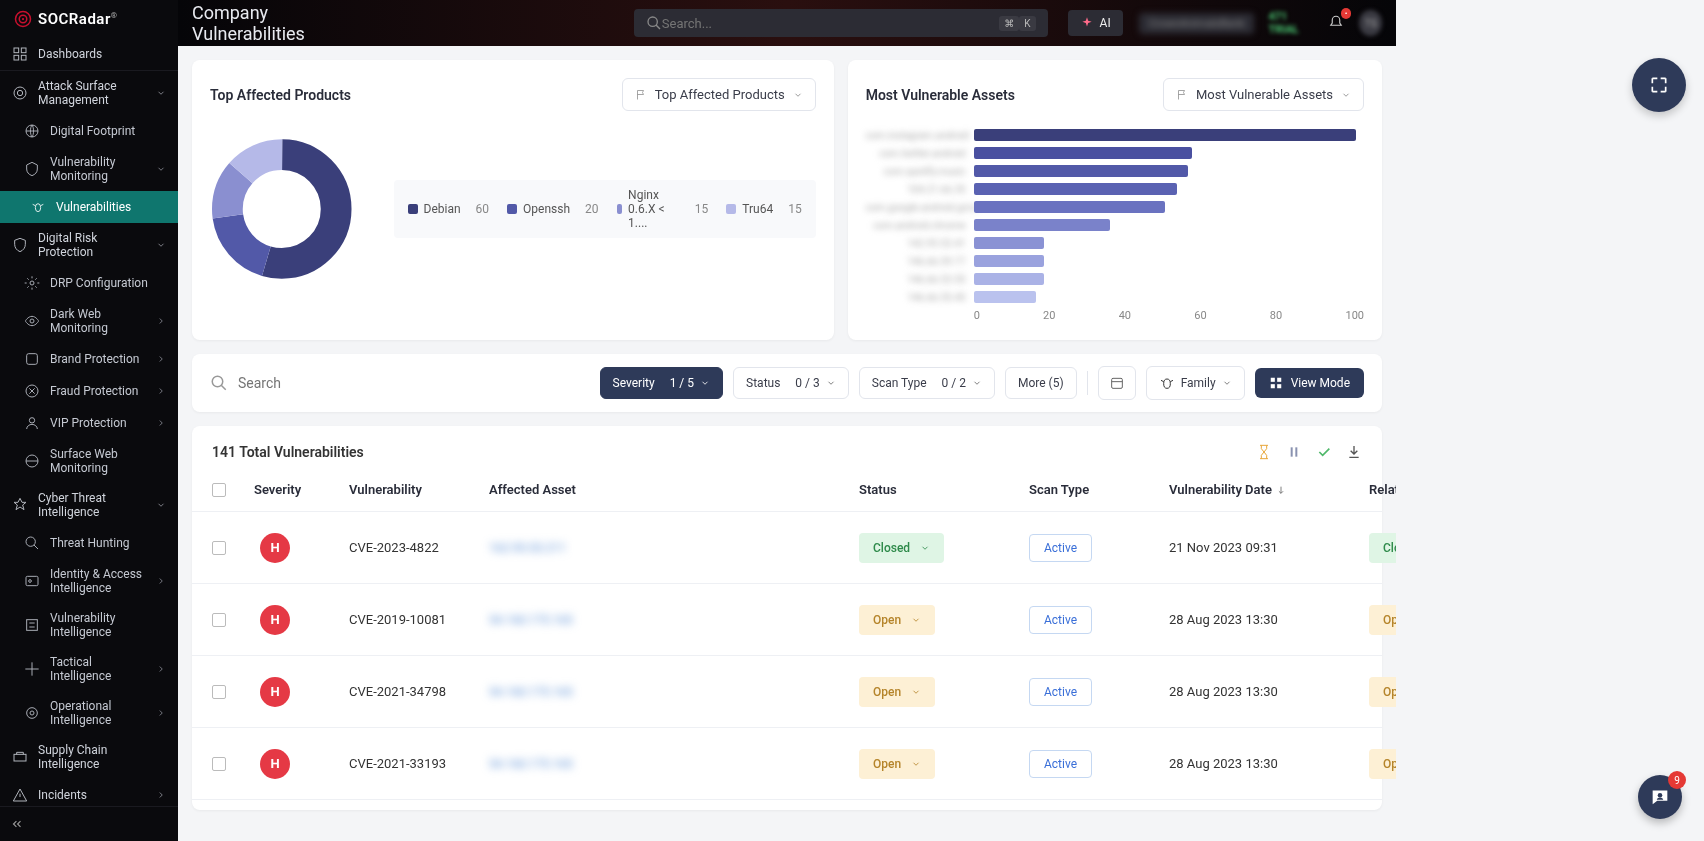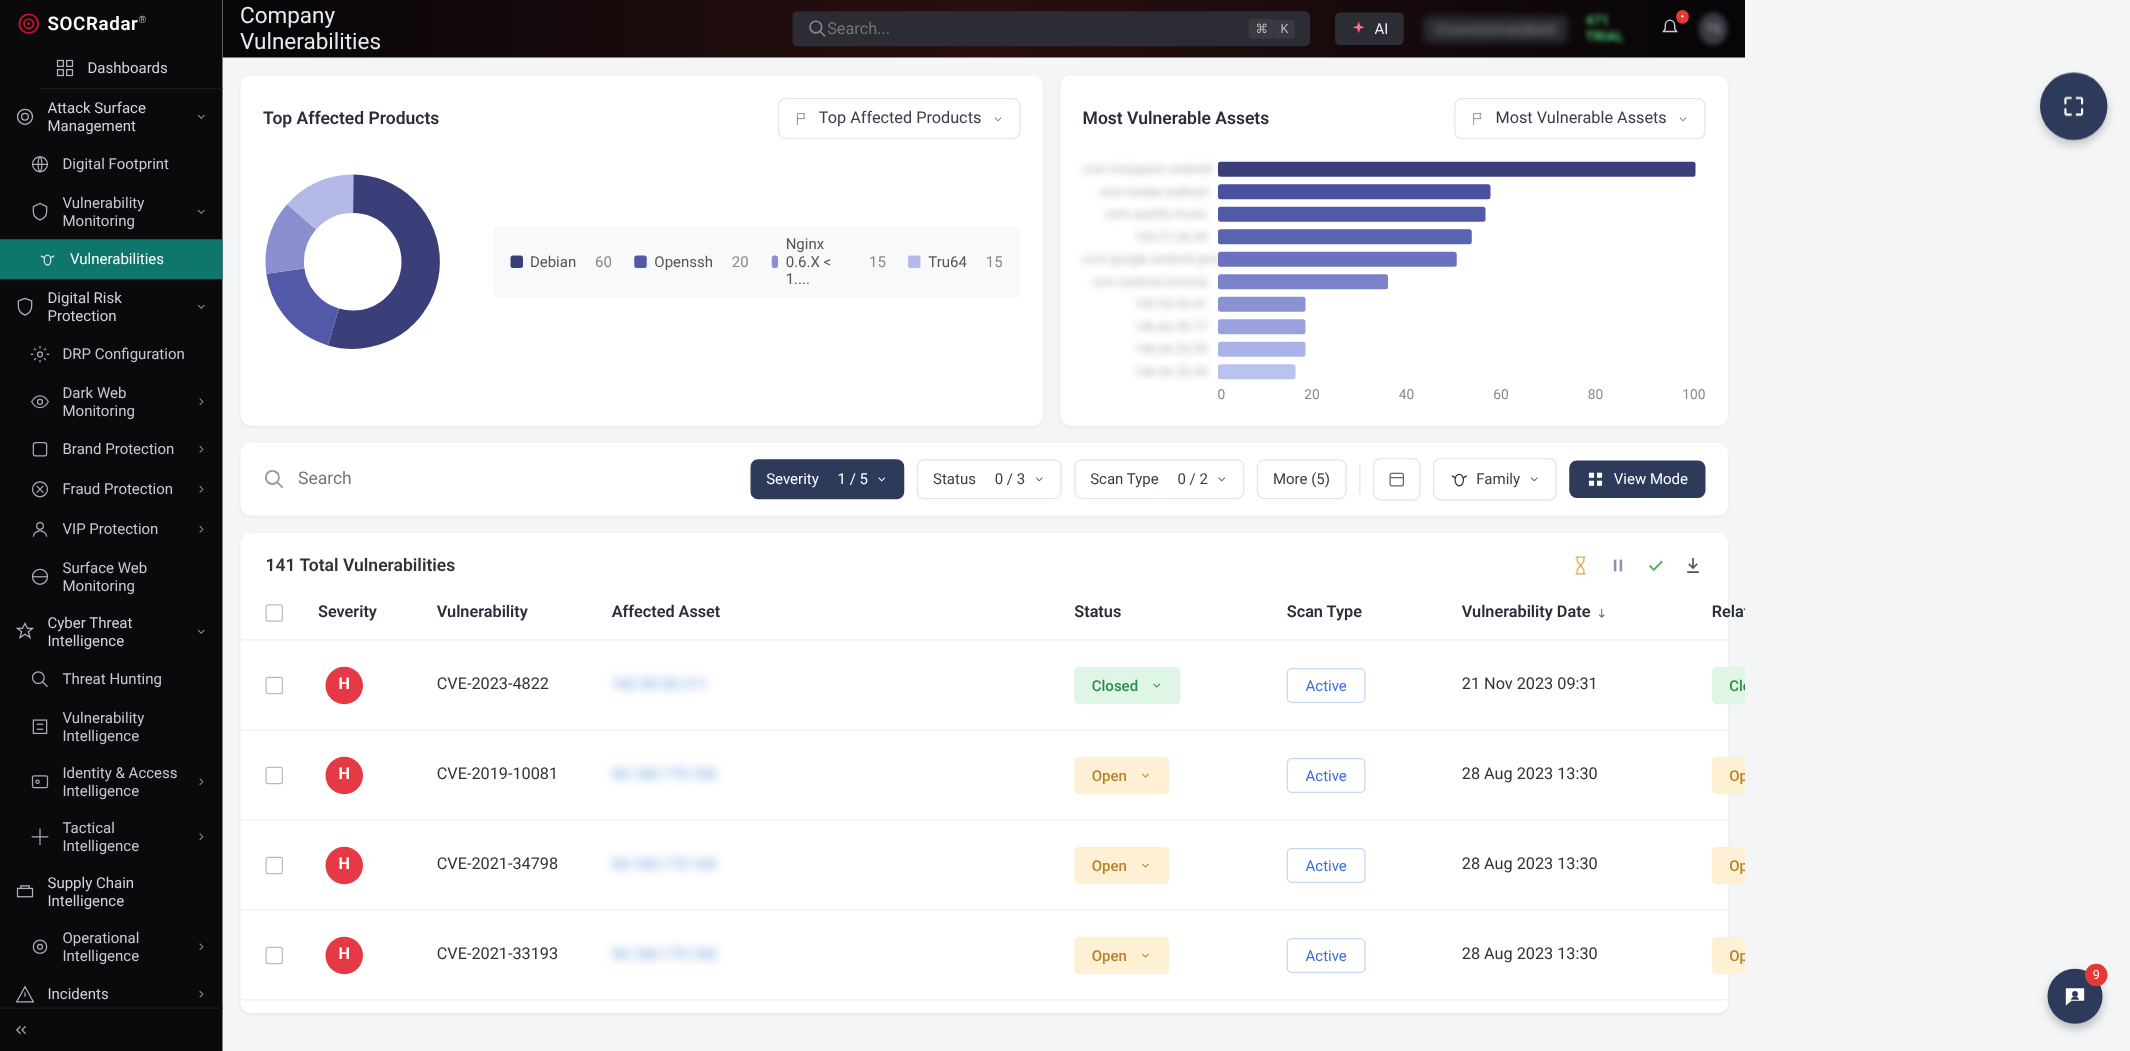--- a/index.html
+++ b/index.html
@@ -5,21 +5,21 @@
 *{box-sizing:border-box;margin:0;padding:0;font-family:-apple-system,BlinkMacSystemFont,"Segoe UI",Roboto,sans-serif;}
 body{background:#f4f5f7;color:#333;font-size:13px;overflow:hidden;}
 .app{display:flex;height:841px;width:1396px;}
 .sidebar{width:178px;background:#0a0a0d;color:#b8bcc5;display:flex;flex-direction:column;flex-shrink:0;}
 .logo{padding:10px 14px;display:flex;align-items:center;gap:6px;}
 .logo svg{width:18px;height:18px;}
 .logo-text{color:#fff;font-size:15px;font-weight:600;letter-spacing:0.5px;}
 .logo-text sup{font-size:8px;color:#aaa;}
 .nav{flex:1;overflow-y:auto;}
 .nav-item{display:flex;align-items:center;gap:10px;padding:8px 12px;font-size:12px;color:#d0d4dc;cursor:pointer;}
-.nav-item.top{border-bottom:1px solid #1a1a20;margin-left:32px;}
+.nav-item.top{border-bottom:1px solid #1a1a20;}
 .nav-item.active{background:#0f766e;color:#fff;padding-left:30px;}
 .nav-item .icon{width:16px;height:16px;flex-shrink:0;opacity:0.85;}
 .nav-item .label{flex:1;}
 .nav-item .chev{width:10px;height:10px;opacity:0.7;}
 .nav-item.sub{padding-left:24px;font-size:12px;color:#c5c9d2;}
 .collapse{padding:10px;text-align:center;border-top:1px solid #1a1a20;}
 .main{flex:1;display:flex;flex-direction:column;overflow:hidden;}
 .topbar{height:46px;background:linear-gradient(90deg,#050508 0%,#2a0f0f 50%,#050508 100%);display:flex;align-items:center;padding:0 14px;gap:16px;}
 .page-title{color:#e8eaf0;font-size:18px;font-weight:400;}
 .search-container{margin-left:240px;display:flex;align-items:center;background:#2c2c34;border-radius:4px;padding:6px 12px;width:430px;}
@@ -240,70 +240,70 @@
             <svg viewBox="0 0 24 24" stroke="currentColor" stroke-width="1.5" fill="none">
               <circle cx="10" cy="10" r="7"></circle>
               <line x1="15" y1="15" x2="21" y2="21"></line>
             </svg>
           </span>
           <span class="label">Threat Hunting</span>
         </div>
         <div class="nav-item sub">
           <span class="icon">
             <svg viewBox="0 0 24 24" stroke="currentColor" stroke-width="1.5" fill="none">
+              <rect x="3" y="5" width="18" height="14" rx="2"></rect>
+              <circle cx="9" cy="12" r="2"></circle>
+            </svg>
+          </span>
+          <span class="label">Identity &amp; Access Intelligence</span>
+          <svg class="chev" viewBox="0 0 24 24">
+            <path d="M9 6l6 6-6 6" stroke="currentColor" stroke-width="2" fill="none"></path>
+          </svg>
+        </div>
+        <div class="nav-item sub">
+          <span class="icon">
+            <svg viewBox="0 0 24 24" stroke="currentColor" stroke-width="1.5" fill="none">
               <rect x="4" y="4" width="16" height="16"></rect>
               <line x1="8" y1="9" x2="16" y2="9"></line>
               <line x1="8" y1="15" x2="16" y2="15"></line>
             </svg>
           </span>
           <span class="label">Vulnerability Intelligence</span>
         </div>
         <div class="nav-item sub">
           <span class="icon">
             <svg viewBox="0 0 24 24" stroke="currentColor" stroke-width="1.5" fill="none">
-              <rect x="3" y="5" width="18" height="14" rx="2"></rect>
-              <circle cx="9" cy="12" r="2"></circle>
-            </svg>
-          </span>
-          <span class="label">Identity &amp; Access Intelligence</span>
-          <svg class="chev" viewBox="0 0 24 24">
-            <path d="M9 6l6 6-6 6" stroke="currentColor" stroke-width="2" fill="none"></path>
-          </svg>
-        </div>
-        <div class="nav-item sub">
-          <span class="icon">
-            <svg viewBox="0 0 24 24" stroke="currentColor" stroke-width="1.5" fill="none">
               <path d="M12 2v20M2 12h20"></path>
             </svg>
           </span>
           <span class="label">Tactical Intelligence</span>
+          <svg class="chev" viewBox="0 0 24 24">
+            <path d="M9 6l6 6-6 6" stroke="currentColor" stroke-width="2" fill="none"></path>
+          </svg>
+        </div>
+        <div class="nav-item sub">
+          <span class="icon">
+            <svg viewBox="0 0 24 24" stroke="currentColor" stroke-width="1.5" fill="none">
+              <circle cx="12" cy="12" r="3"></circle>
+              <circle cx="12" cy="12" r="8"></circle>
+            </svg>
+          </span>
+          <span class="label">Operational Intelligence</span>
           <svg class="chev" viewBox="0 0 24 24">
             <path d="M9 6l6 6-6 6" stroke="currentColor" stroke-width="2" fill="none"></path>
           </svg>
         </div>
         <div class="nav-item">
           <span class="icon">
             <svg viewBox="0 0 24 24" stroke="currentColor" stroke-width="1.5" fill="none">
               <rect x="3" y="8" width="18" height="10"></rect>
               <path d="M7 8V5h10v3"></path>
             </svg>
           </span>
           <span class="label">Supply Chain Intelligence</span>
-        </div>
-        <div class="nav-item sub">
-          <span class="icon">
-            <svg viewBox="0 0 24 24" stroke="currentColor" stroke-width="1.5" fill="none">
-              <circle cx="12" cy="12" r="3"></circle>
-              <circle cx="12" cy="12" r="8"></circle>
-            </svg>
-          </span>
-          <span class="label">Operational Intelligence</span>
-          <svg class="chev" viewBox="0 0 24 24">
-            <path d="M9 6l6 6-6 6" stroke="currentColor" stroke-width="2" fill="none"></path>
-          </svg>
         </div>
         <div class="nav-item">
           <span class="icon">
             <svg viewBox="0 0 24 24" stroke="currentColor" stroke-width="1.5" fill="none">
               <path d="M12 3l10 18H2z"></path>
               <line x1="12" y1="10" x2="12" y2="15"></line>
             </svg>
           </span>
           <span class="label">Incidents</span>
           <svg class="chev" viewBox="0 0 24 24">

